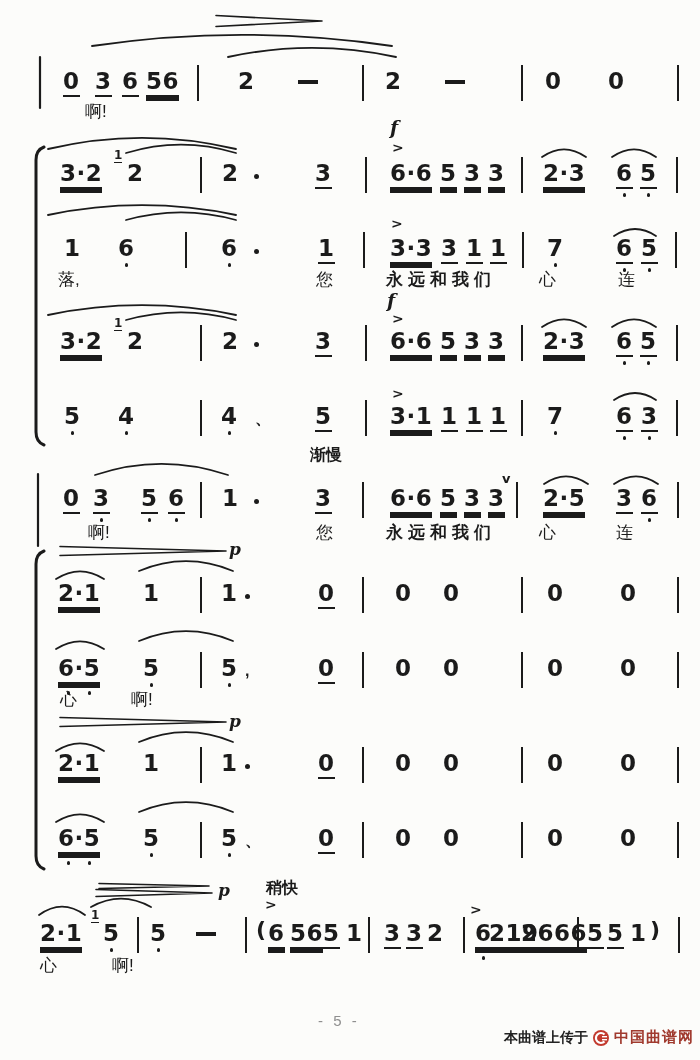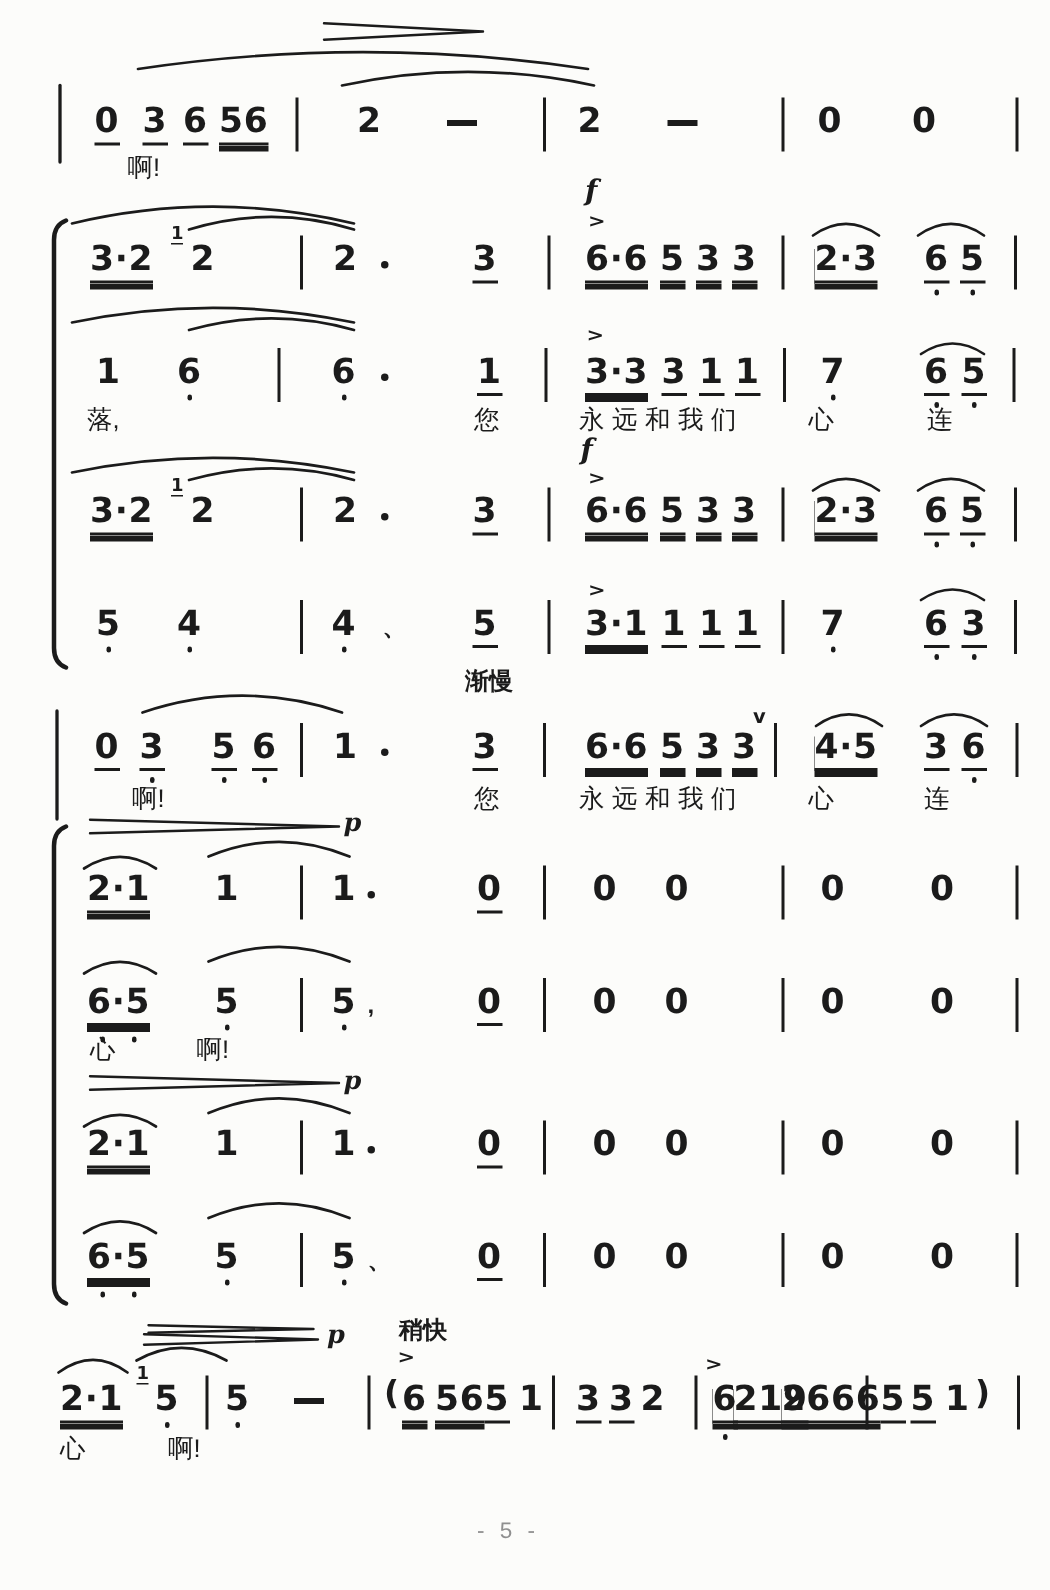--- a/index.html
+++ b/index.html
@@ -9,21 +9,21 @@
   .n{font-family:"DejaVu Sans",sans-serif;font-weight:700;font-size:23px;letter-spacing:.5px;}
   .n.u1{border-bottom:2.5px solid #1b1b1b;padding-bottom:2px;}
   .n.u2{border-bottom:2.5px solid #1b1b1b;padding-bottom:2px;box-shadow:0 4px 0 0 #1b1b1b;}
   .g{font-family:"DejaVu Sans",sans-serif;font-weight:700;font-size:12px;border-bottom:1.5px solid #1b1b1b;padding-bottom:1px;}
   .b{width:2.2px;height:36px;background:#1b1b1b;}
   .dash{width:20px;height:3.5px;background:#1b1b1b;}
   .adot{width:5px;height:5px;border-radius:50%;background:#1b1b1b;}
   .comma{font-weight:700;font-size:16px;}
   .paren{font-family:"DejaVu Sans",sans-serif;font-weight:700;font-size:22px;}
   .l{font-size:17px;}
-  .lsp{letter-spacing:5px;}
+  .lsp{letter-spacing:5px;font-weight:bold;}
   .dots{position:absolute;left:0;right:0;top:100%;display:flex;justify-content:space-around;}
   .dots i{width:3.5px;height:3.5px;border-radius:50%;background:#1b1b1b;}
   .mf{font-family:"DejaVu Serif",serif;font-style:italic;font-weight:700;font-size:19px;}
   .mp{font-family:"DejaVu Serif",serif;font-style:italic;font-weight:700;font-size:17px;}
   .mt{font-size:16px;font-weight:700;}
   .ma{font-family:"DejaVu Sans",sans-serif;font-weight:800;font-size:14px;transform:scaleY(.85);}
   .mb{font-family:"DejaVu Sans",sans-serif;font-weight:700;font-size:13px;}
   svg.overlay{position:absolute;left:0;top:0;}
   .footer-page{position:absolute;left:318px;top:1012px;font-size:15px;color:#8f8f8f;letter-spacing:3px;}
   .footer-upload{position:absolute;right:6px;top:1028px;display:flex;align-items:center;gap:5px;}
@@ -203,21 +203,21 @@
       <div class="tok b" style="left: 200px; top: 482px;"></div>
       <div class="tok n" style="left: 222px; top: 487px;">1</div>
       <div class="tok adot" style="left: 254px; top: 499px;"></div>
       <div class="tok n u1" style="left: 315px; top: 487px;">3</div>
       <div class="tok b" style="left: 362px; top: 482px;"></div>
       <div class="tok n u2" style="left: 390px; top: 487px;">6·6</div>
       <div class="tok n u2" style="left: 440px; top: 487px;">5</div>
       <div class="tok n u2" style="left: 464px; top: 487px;">3</div>
       <div class="tok n u2" style="left: 488px; top: 487px;">3</div>
       <div class="tok b" style="left: 516px; top: 482px;"></div>
-      <div class="tok n u2" style="left: 543px; top: 487px;">4·5</div>
+      <div class="tok n u2" style="left: 543px; top: 487px;">2·5</div>
       <div class="tok n u1" style="left: 616px; top: 487px;">3</div>
       <div class="tok n u1" style="left: 641px; top: 487px;">6<span class="dots" style="margin-top: 6px;">
           <i></i>
         </span></div>
       <div class="tok b" style="left: 677px; top: 482px;"></div>
       <div class="tok l" style="left: 88px; top: 524px;">啊!</div>
       <div class="tok l" style="left: 316px; top: 524px;">您</div>
       <div class="tok l lsp" style="left: 386px; top: 524px;">永远和我们</div>
       <div class="tok l" style="left: 539px; top: 524px;">心</div>
       <div class="tok l" style="left: 616px; top: 524px;">连</div>
@@ -332,13 +332,25 @@
       <div class="tok mt" style="left: 310px; top: 447px;">渐慢</div>
       <div class="tok mb" style="left: 502px; top: 472px;">v</div>
       <div class="tok mp" style="left: 229px; top: 541px;">p</div>
       <div class="tok mp" style="left: 229px; top: 713px;">p</div>
       <div class="tok mp" style="left: 218px; top: 882px;">p</div>
       <div class="tok mt" style="left: 266px; top: 880px;">稍快</div>
       <div class="tok ma" style="left: 265px; top: 898px;">&gt;</div>
       <div class="tok ma" style="left: 470px; top: 903px;">&gt;</div>
     </div>
   <div class="footer-page">- 5 -</div>
+  <div class="footer-upload">
+    <span class="pre">本曲谱上传于</span>
+    <span class="logo">
+      <svg width="16" height="16" viewBox="0 0 16 16">
+        <circle cx="8" cy="8" r="8" fill="#c23a2e"></circle>
+        <path d="M11.5 4.5 A5 5 0 1 0 11.5 11.5" stroke="#ffffff" stroke-width="2.2" fill="none"></path>
+        <rect x="9" y="6" width="5" height="1.4" fill="#ffffff"></rect>
+        <rect x="9" y="9" width="5" height="1.4" fill="#ffffff"></rect>
+      </svg>
+    </span>
+    <span class="site">中国曲谱网</span>
+  </div>
 </div>
 
 </body></html>

